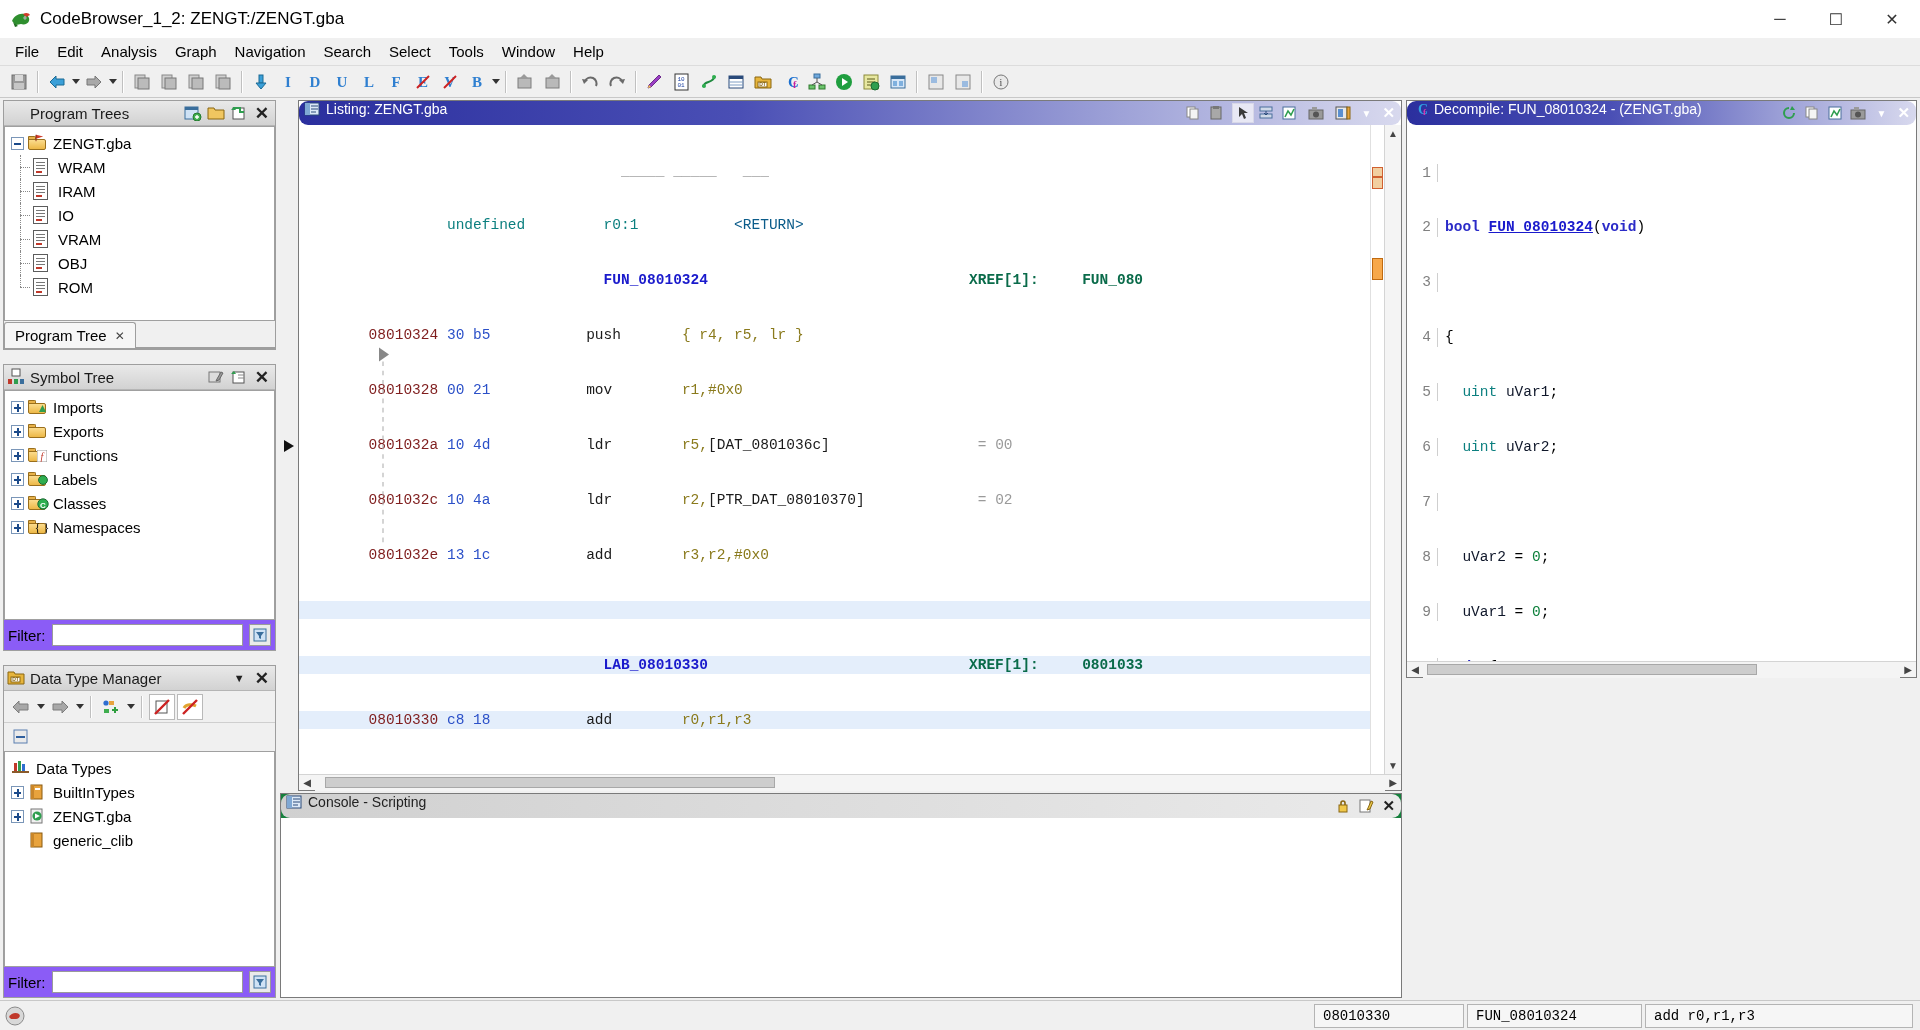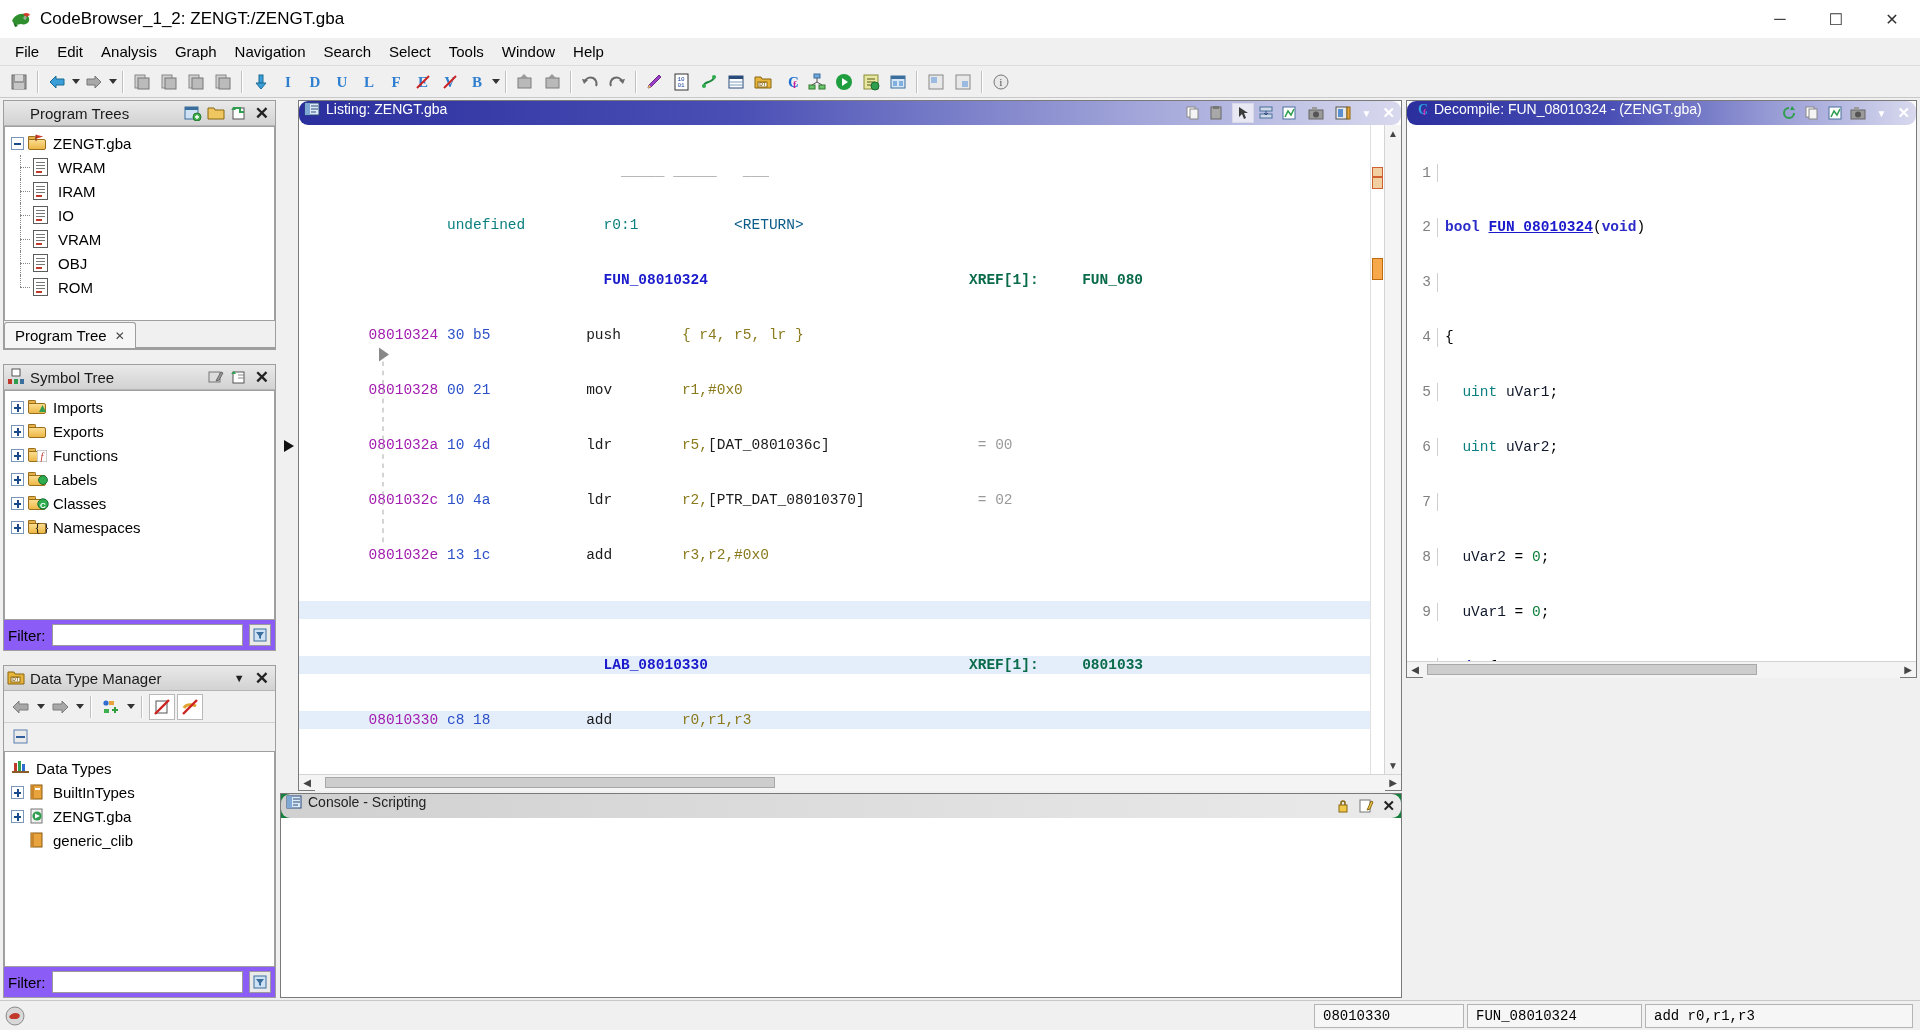--- a/index.html
+++ b/index.html
@@ -149,21 +149,21 @@
   .markercol { width:14px; flex:0 0 14px; background:#fff; position:relative; border-left:1px solid #e0e0e0;}
   .marker { position:absolute; left:1px; width:11px; }
 
   
   .listing {
     font-family: "Liberation Mono", monospace; font-size: 14.5px; line-height: 18.3px;
     white-space: pre; color: #000; padding: 0;
   }
   .lrow { height: 18.3px; white-space: pre; }
   .lrow.hl { background: #e4eefb; }
-  .c-addr { color: #a21caf; }
+  .c-addr { color: #7f1d1d; }
   .c-bytes { color: #2b50c8; }
   .c-mnem { color: #1a1a1a; }
   .c-reg  { color: #8a7a1c; }
   .c-label{ color: #1a1acc; font-weight: bold; }
   .c-xref { color: #0a6b4a; font-weight: bold; }
   .c-type { color: #0b7f7f; }
   .c-ret  { color: #0b5c8a; }
   .c-cmt  { color: #9a9a9a; }
 
   .flowcol { position:absolute; left:74px; top:0; width:20px; height:100%; pointer-events:none; }

